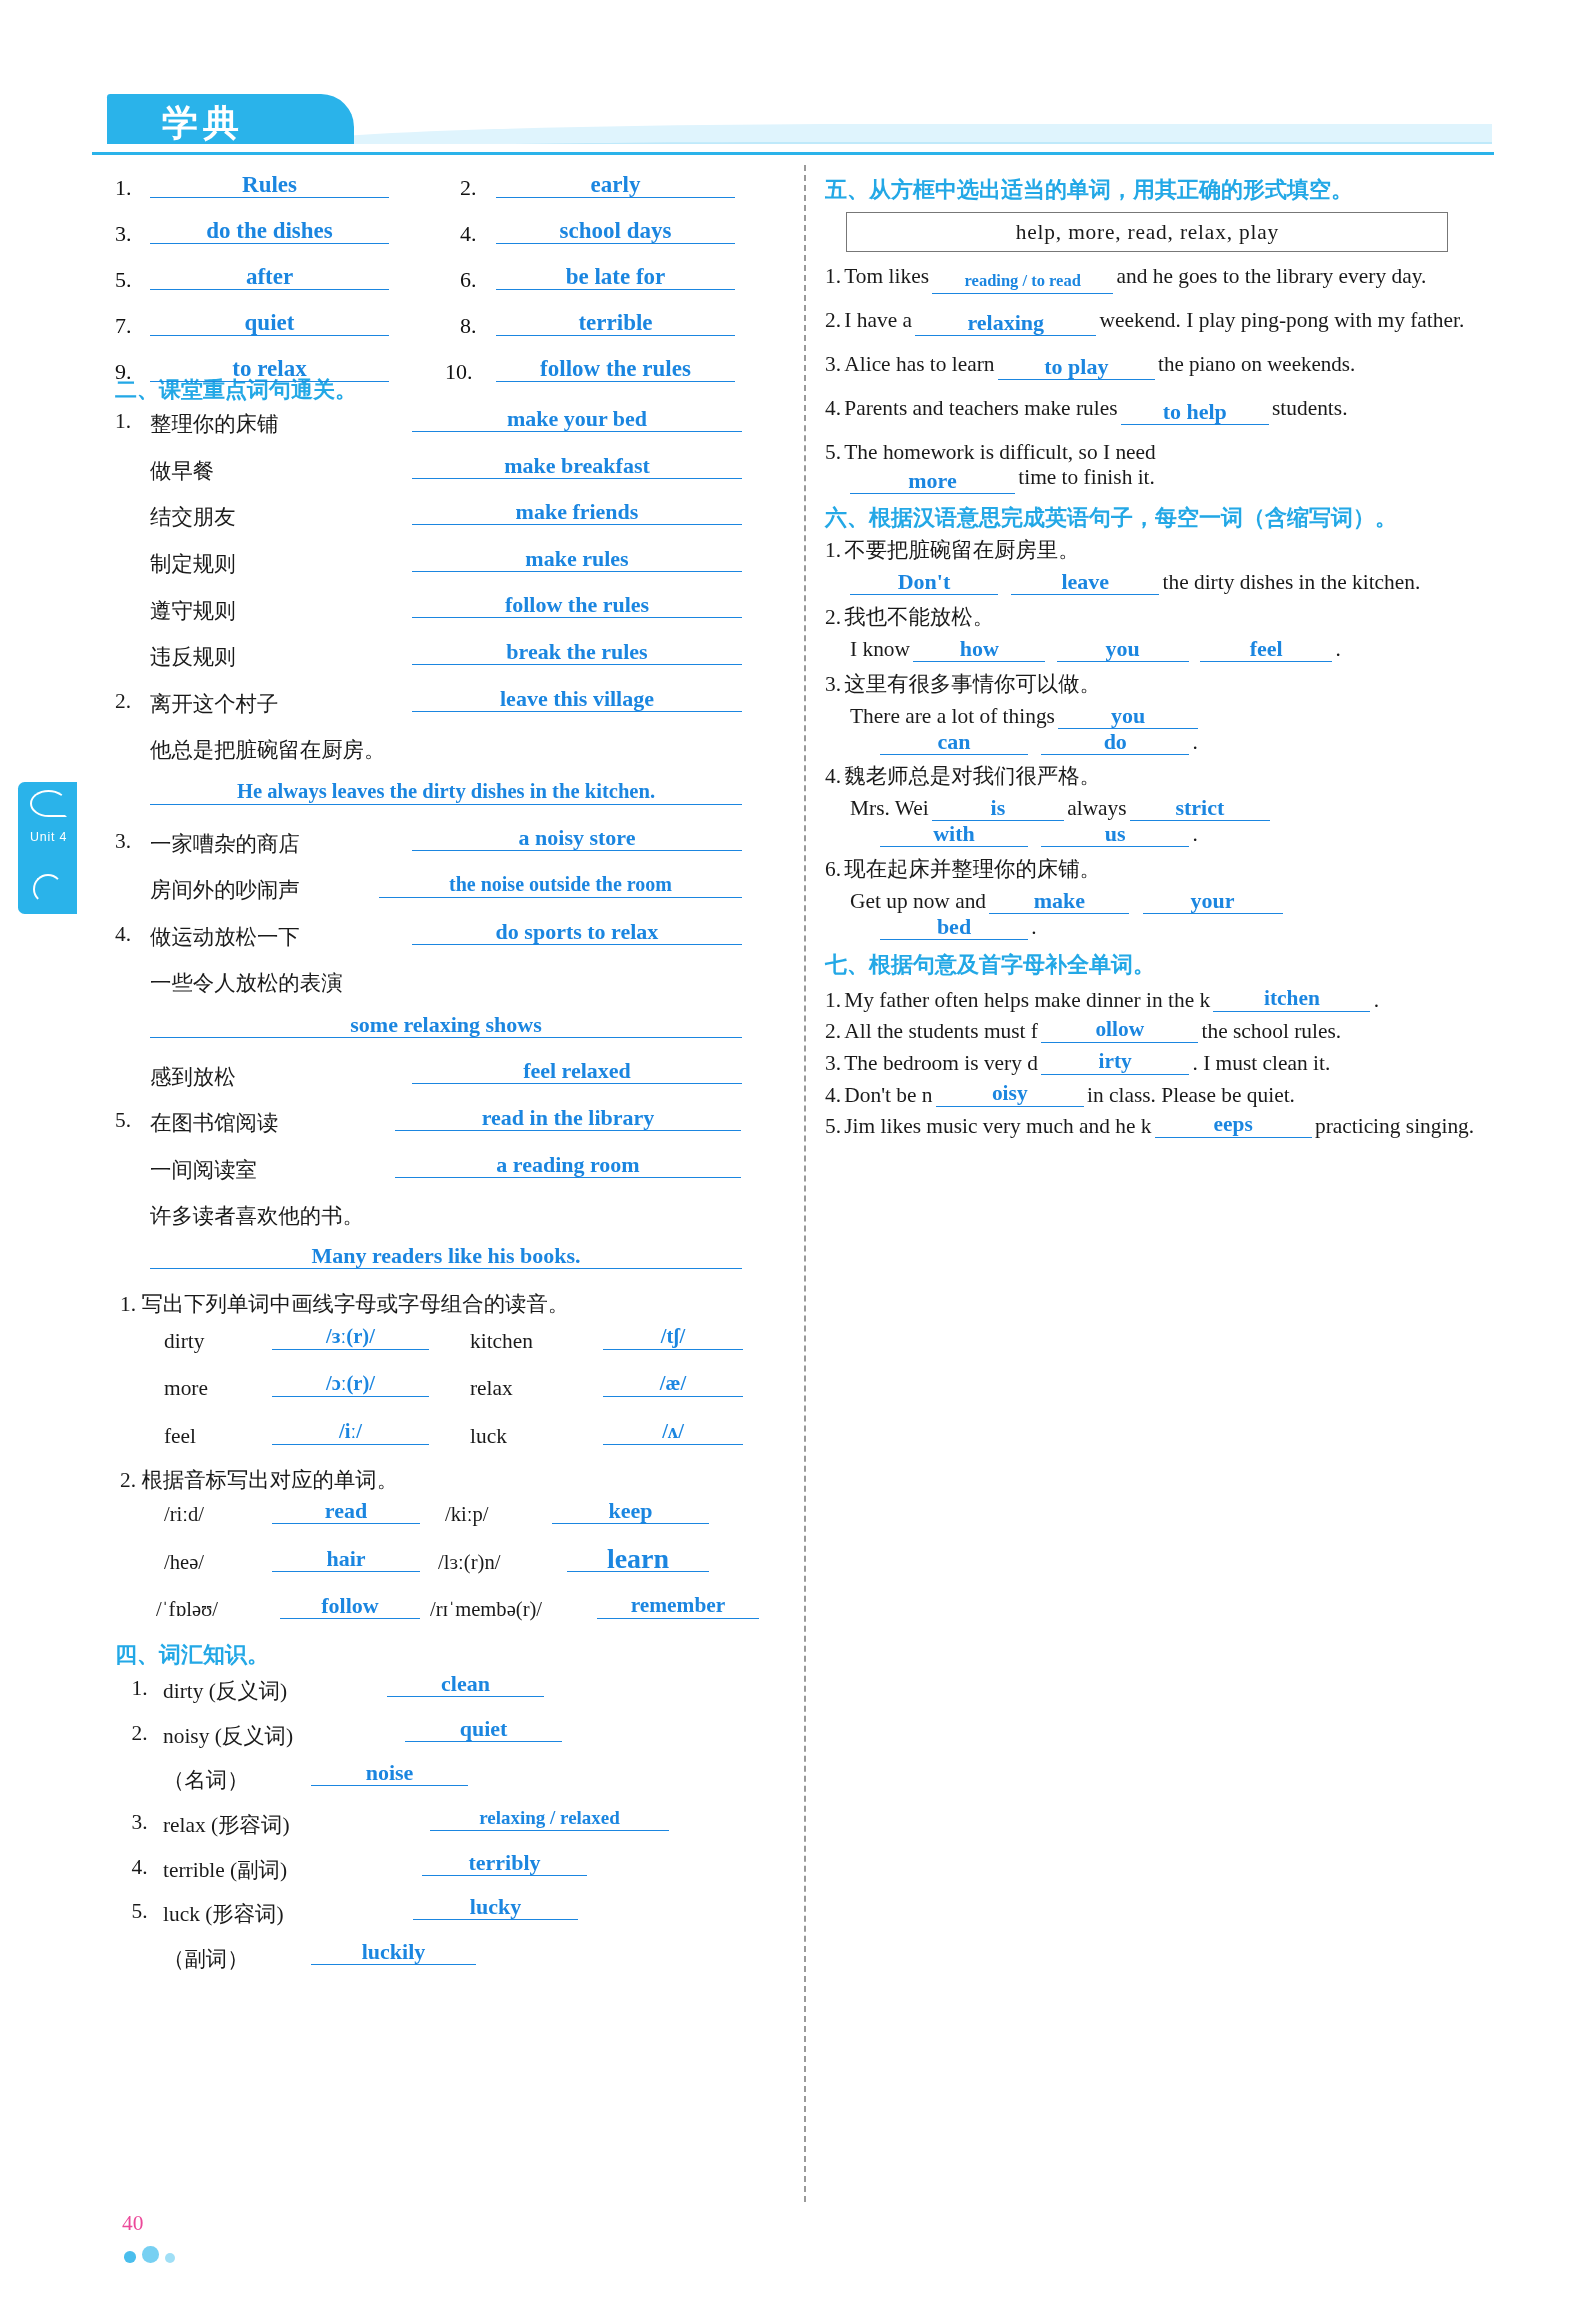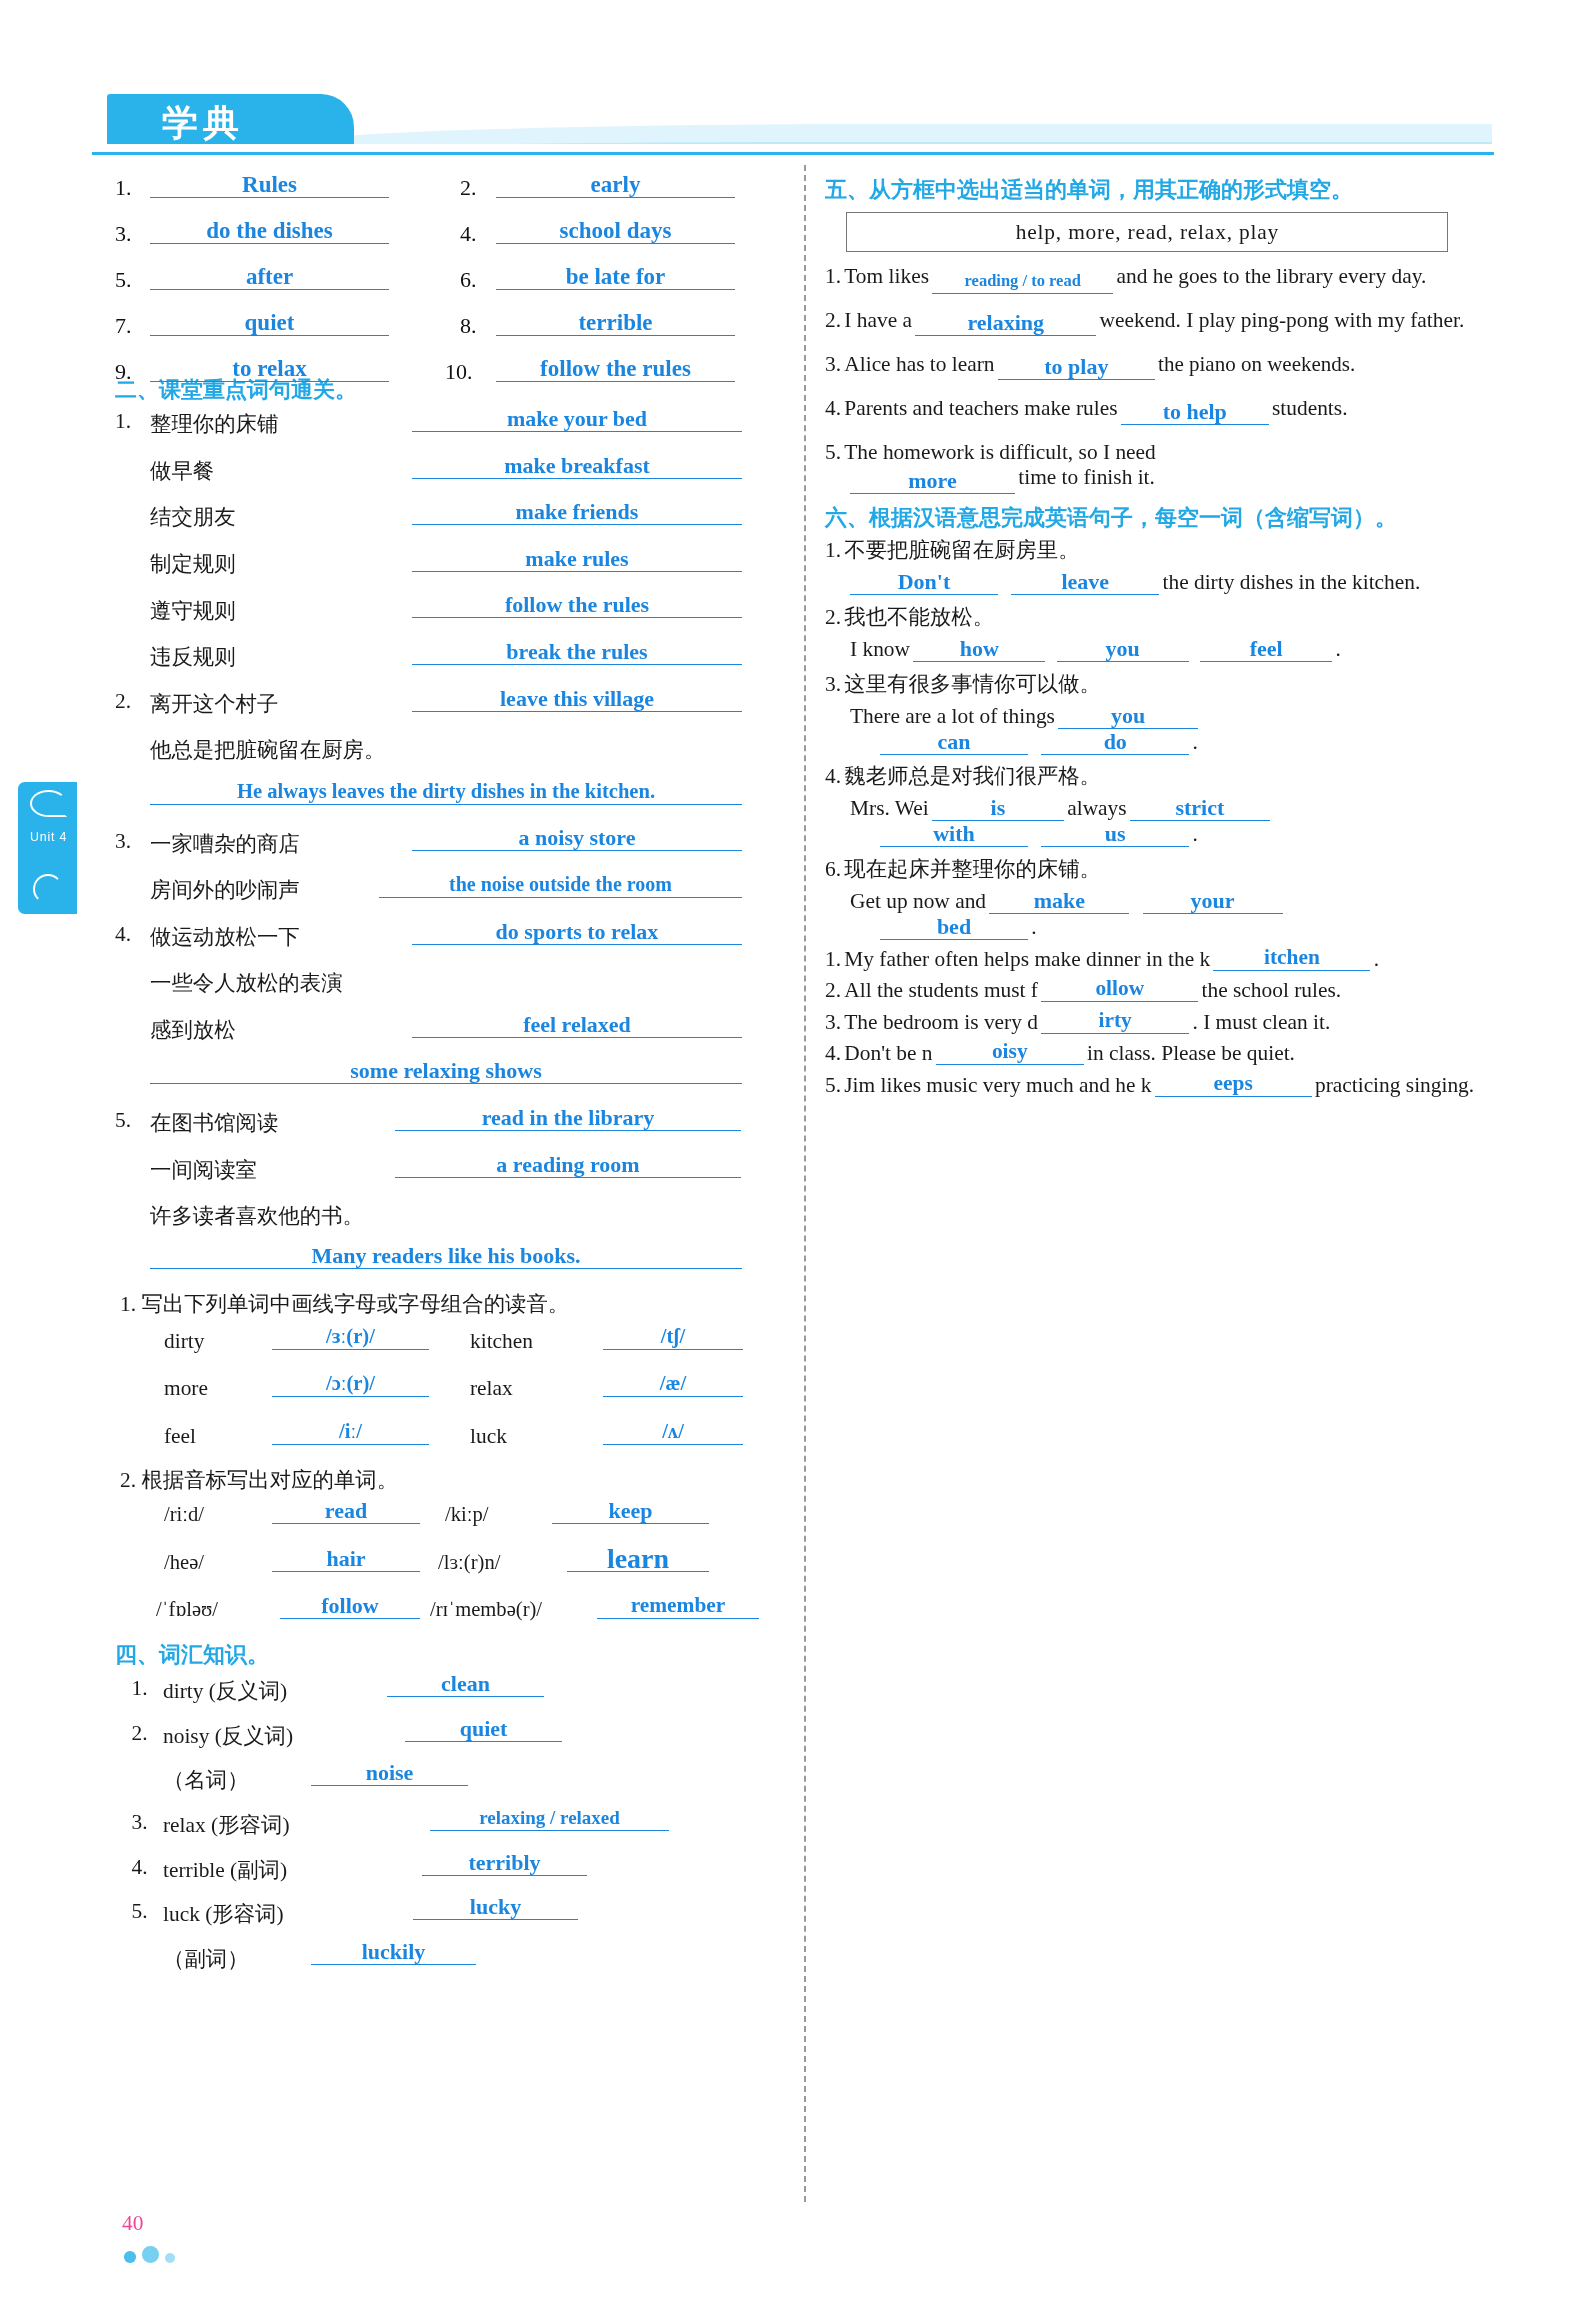--- a/index.html
+++ b/index.html
@@ -220,25 +220,25 @@
       </div>
       <div class="row" style="height:45px;">
         <span style="position:absolute;left:0;top:3.3px;font-size:21.4px;">4.</span>
         <span style="position:absolute;left:35px;top:3.3px;font-size:21.4px;">做运动放松一下</span>
         <span class="u" style="position:absolute;left:297px;top:0;width:330px;font-size:22px;">do sports to relax</span>
       </div>
       <div class="row" style="height:45px;">
         <span style="position:absolute;left:35px;top:3.3px;font-size:21.4px;">一些令人放松的表演</span>
       </div>
       <div class="row" style="height:45px;">
+        <span class="u" style="position:absolute;left:35px;top:0;width:592px;font-size:22px;">some relaxing shows</span>
+      </div>
+      <div class="row" style="height:45px;">
         <span style="position:absolute;left:35px;top:3.3px;font-size:21.4px;">感到放松</span>
         <span class="u" style="position:absolute;left:297px;top:0;width:330px;font-size:22px;">feel relaxed</span>
-      </div>
-      <div class="row" style="height:45px;">
-        <span class="u" style="position:absolute;left:35px;top:0;width:592px;font-size:22px;">some relaxing shows</span>
       </div>
       <div class="row" style="height:45px;">
         <span style="position:absolute;left:0;top:3.3px;font-size:21.4px;">5.</span>
         <span style="position:absolute;left:35px;top:3.3px;font-size:21.4px;">在图书馆阅读</span>
         <span class="u" style="position:absolute;left:280px;top:0;width:346px;font-size:22px;">read in the library</span>
       </div>
       <div class="row" style="height:45px;">
         <span style="position:absolute;left:35px;top:3.3px;font-size:21.4px;">一间阅读室</span>
         <span class="u" style="position:absolute;left:280px;top:0;width:346px;font-size:22px;">a reading room</span>
       </div>
@@ -437,20 +437,21 @@
           <span style="font-size:21.4px;">Get up now and</span>
           <span class="u" style="width:140px;font-size:22px;">make</span>
           <span class="u" style="width:140px;font-size:22px;margin-left:10px;">your</span>
           <br>
           <span class="u" style="width:148px;font-size:22px;margin-left:30px;">bed</span>
           <span style="font-size:21.4px;">.</span>
         </div>
       </div>
     </div>
 
+    <div class="hdg" style="margin-top:8.2px;">七、根据句意及首字母补全单词。</div>
 
     <div>
       <div class="row" style="margin-top:5px;">
         <span style="font-size:21.4px;">1.</span>
         <span style="font-size:21.4px;">My father often helps make dinner in the k</span>
         <span class="u" style="width:157px;font-size:21.4px;vertical-align:1.6px;">itchen</span>
         <span style="font-size:21.4px;">.</span>
       </div>
       <div class="row" style="margin-top:5px;">
         <span style="font-size:21.4px;">2.</span>

